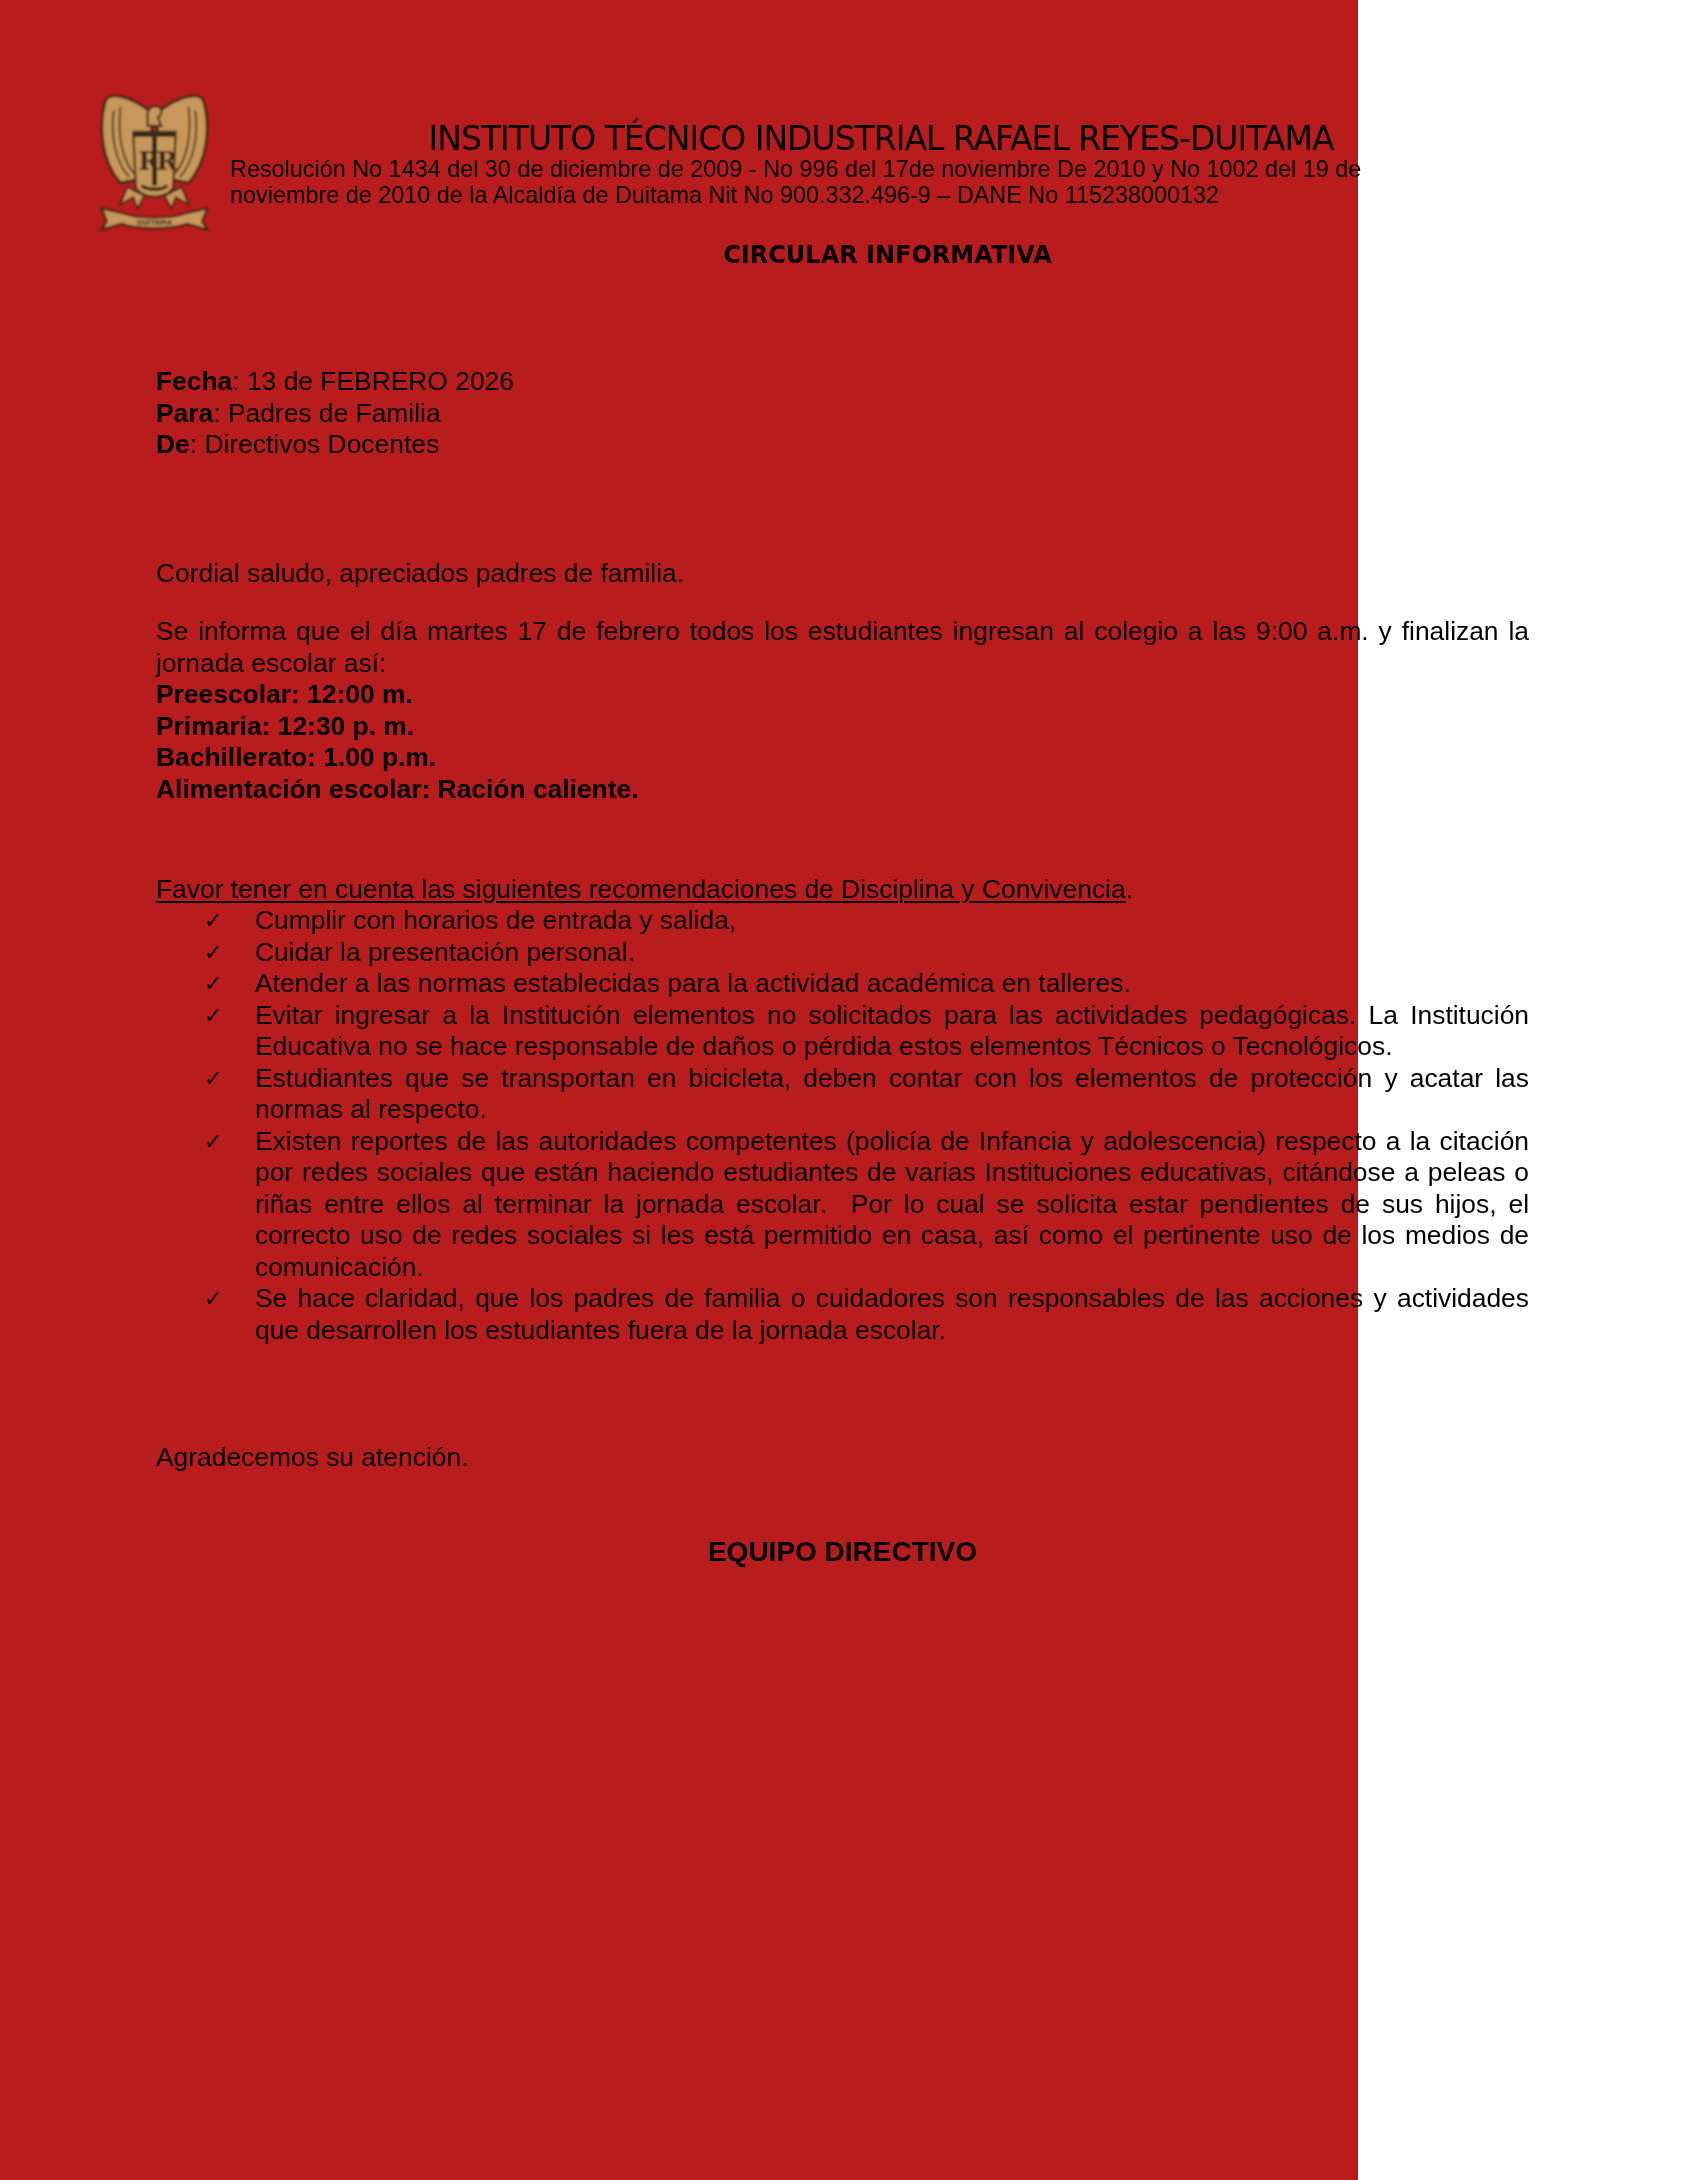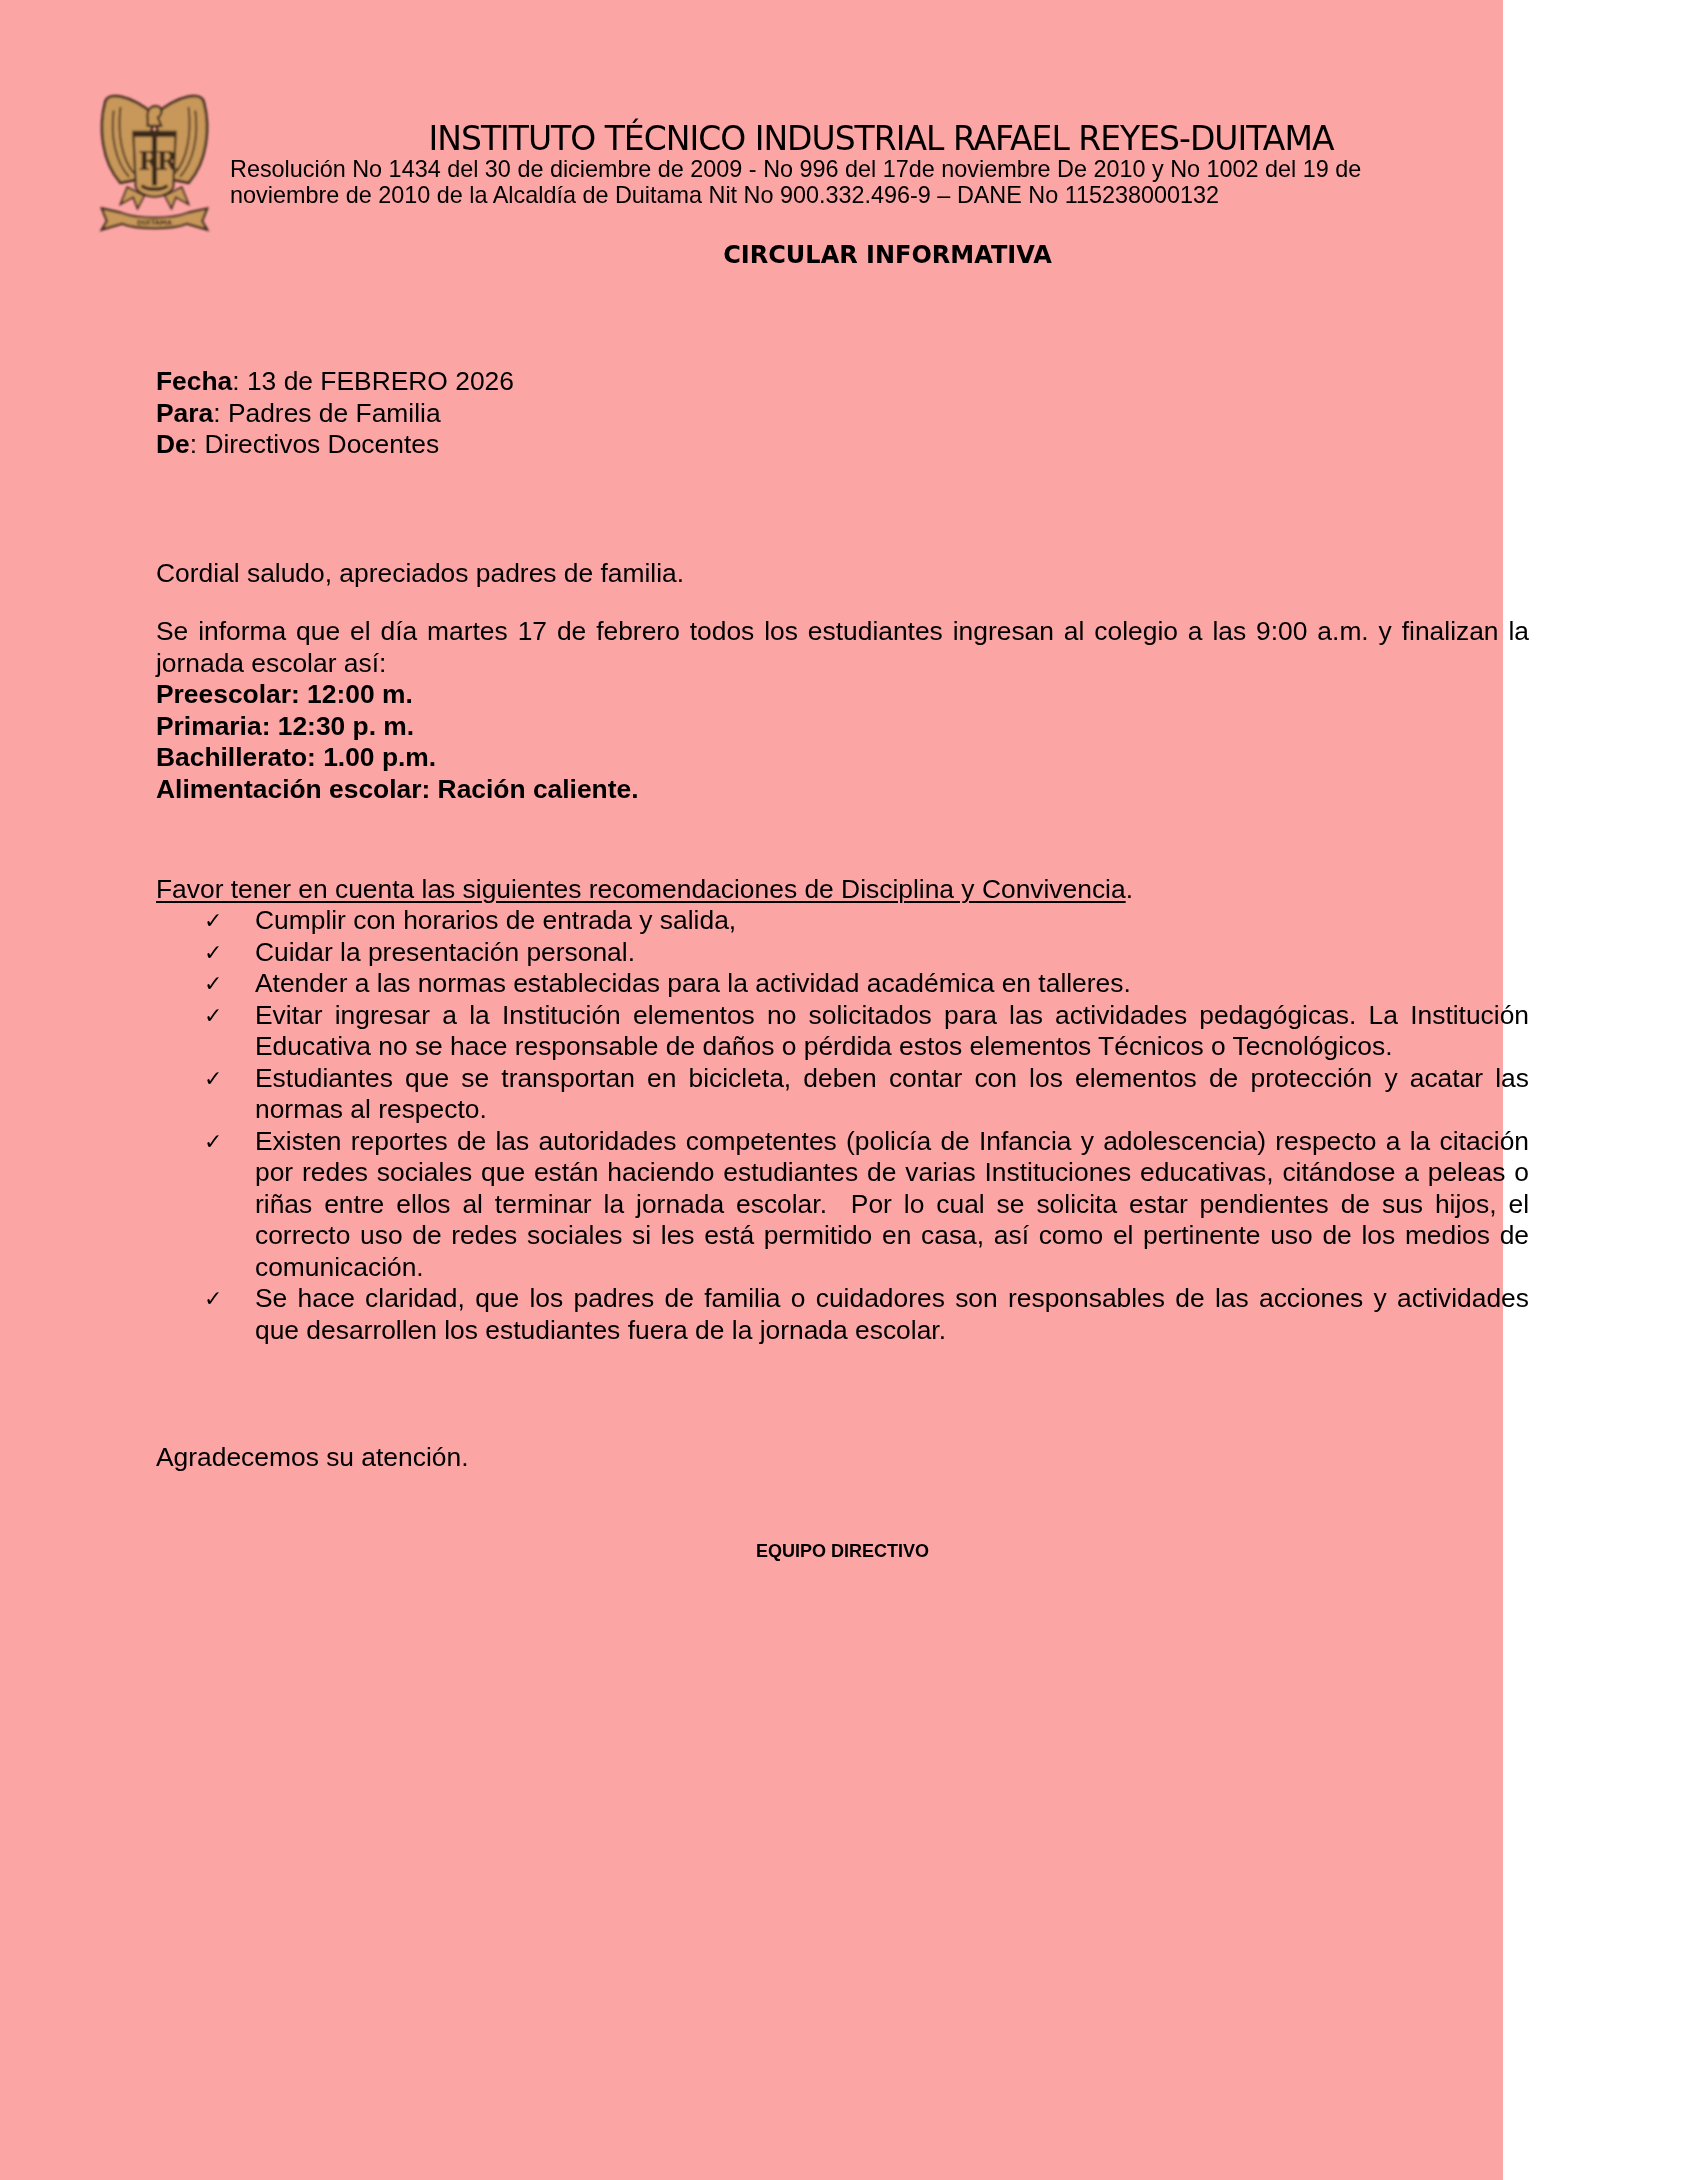--- a/index.html
+++ b/index.html
@@ -1,18 +1,18 @@
 <!DOCTYPE html>
 <html style="font-size:13.6px"><head>
 <meta charset="utf-8">
 <style>
   html, body { margin: 0; padding: 0; background: #ffffff; }
   body { width: 1685px; height: 2181px; position: relative; overflow: hidden;
          font-family: "Liberation Sans", sans-serif; color: #000; }
-  .page { position: absolute; left: 0; top: 0; width: 1503px; height: 2181px; background: #fca5a5; }
+  .page { position: absolute; left: 0; top: 0; width: 1358px; height: 2181px; background: #b91c1c; }
 
   .logo { position: absolute; left: 95px; top: 85px; width: 119px; height: 149px; }
 
   .inst-title { position: absolute; left: 213px; width: 1261px; top: 118px; text-align: center;
     font-family: "DejaVu Sans", sans-serif; font-size: 33px; letter-spacing: -1px;
     line-height: 41px; font-weight: normal; padding-left: 75px; box-sizing: border-box; }
   .resolution { position: absolute; left: 230px; width: 1227px; top: 157px; text-align: left;
     font-size: 23.4px; line-height: 25.6px; }
   .circular-title { position: absolute; left: 0; width: 1775px; top: 241px; text-align: center;
     font-family: "DejaVu Sans", sans-serif; font-weight: bold; font-size: 24px; line-height: 29px; }
@@ -27,21 +27,21 @@
   .recs-head u { text-underline-offset: 3.4px; text-decoration-thickness: 1.7px; }
 
   .recs { position: absolute; left: 156px; top: 905px; width: 1373px; margin: 0; padding: 0; list-style: none;
     font-size: 26.4px; line-height: 31.5px; }
   .recs li { position: relative; padding-left: 99px; text-align: justify; }
   .recs li .check { position: absolute; left: 48px; top: 0; width: 25.6px; font-family: "DejaVu Sans", sans-serif; font-size: 22px; }
   .recs li b { font-weight: normal; }
 
   .closing { top: 1442px; }
   .signature { position: absolute; left: 0; width: 1685px; top: 1536px; text-align: center;
-    font-weight: bold; font-size: 18px; line-height: 31.5px; }
+    font-weight: bold; font-size: 28px; line-height: 31.5px; }
 </style>
 </head>
 <body>
 
 <div class="page">
 
   <div class="logo">
     <svg width="119" height="149" viewBox="0 0 140 175">
       <defs>
         <filter id="blur1">

